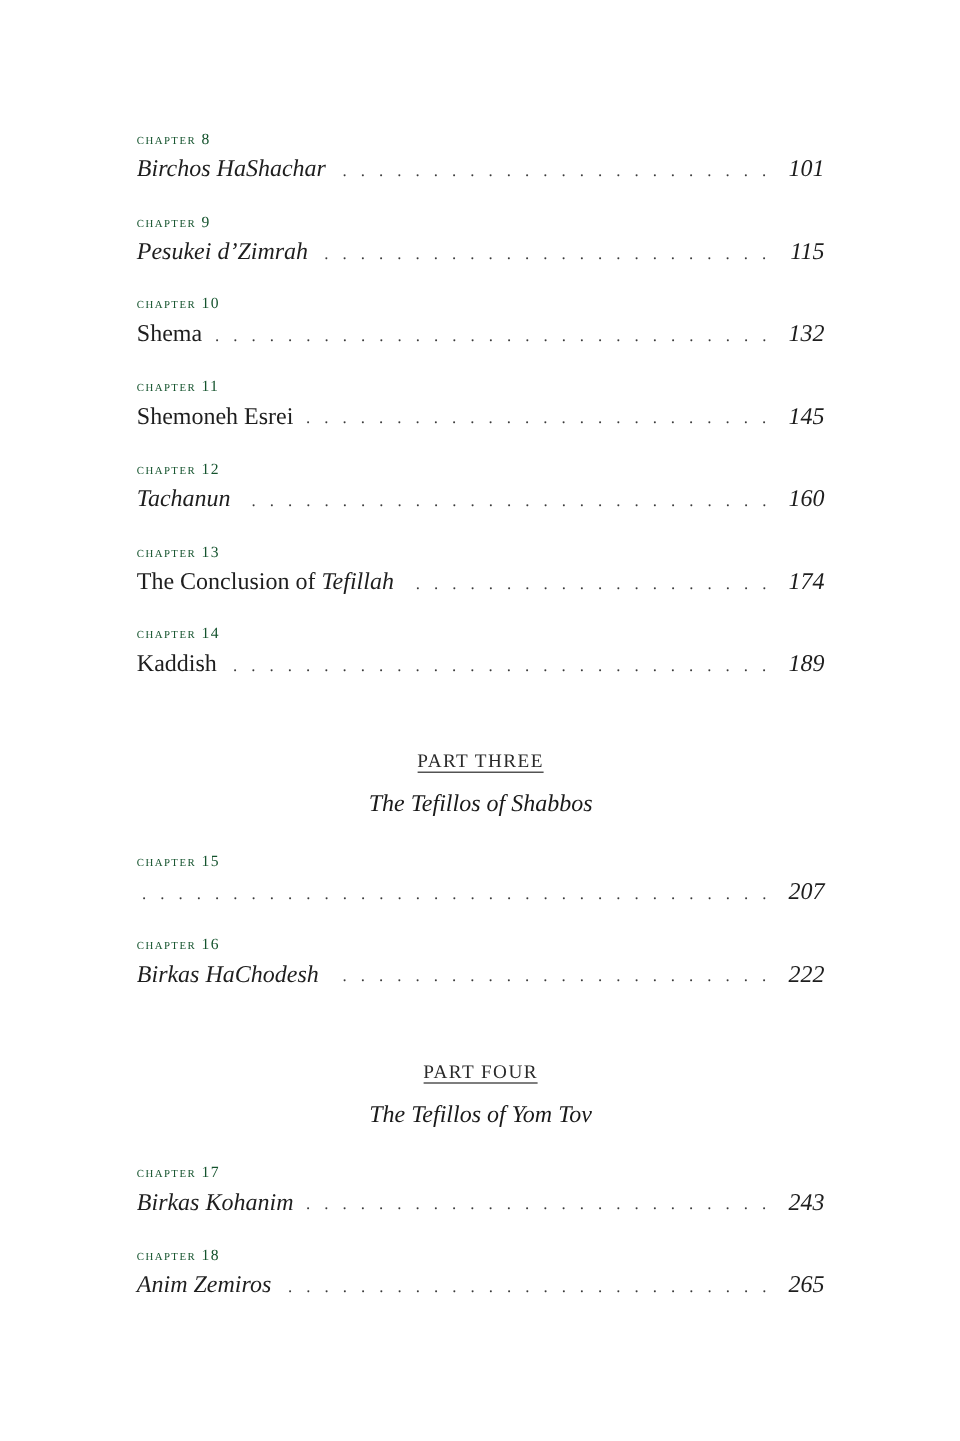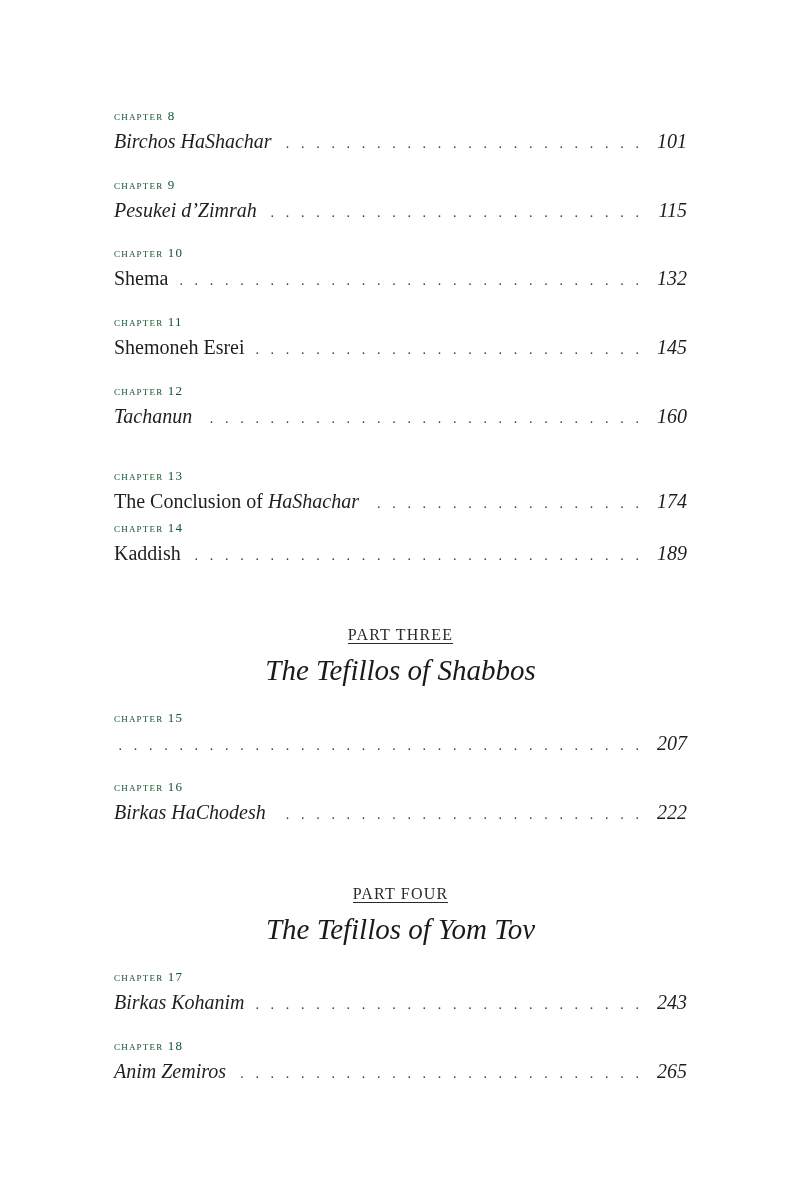--- a/index.html
+++ b/index.html
@@ -90,21 +90,21 @@
       font-size: 16px;
       letter-spacing: 1.2px;
       text-transform: uppercase;
       color: #2a2a2a;
       border-bottom: 1px solid #2a2a2a;
       padding-bottom: 2px;
       line-height: 13px;
     }
     .part-title {
       font-style: italic;
-      font-size: 29px;
+      font-size: 20px;
       line-height: 36px;
       margin-top: 8px;
       color: #1a1a1a;
     }
   </style>
 </head>
 <body>
 
 <div class="page">
 
@@ -146,24 +146,24 @@
 
   <div class="entry" style="top:383px;">
     <div class="chap-label"><span>Chapter</span> <span class="num">12</span></div>
     <div class="title-row">
       <span class="title italic">Tachanun</span>
       <span class="leader">. . . . . . . . . . . . . . . . . . . . . . . . . . . . . . . . . . . . . . . . . . . . . . . . . . . . . . . . . . . . . . . . . . . . . . . . . .</span>
       <span class="page-num">160</span>
     </div>
   </div>
 
-  <div class="entry" style="top:452px;margin-top:16px;">
+  <div class="entry" style="top:452px;">
     <div class="chap-label"><span>Chapter</span> <span class="num">13</span></div>
     <div class="title-row">
-      <span class="title"><span>The Conclusion of </span><i>HaShachar</i></span>
+      <span class="title"><span>The Conclusion of </span><i>Tefillah</i></span>
       <span class="leader">. . . . . . . . . . . . . . . . . . . . . . . . . . . . . . . . . . . . . . . . . . . . . . . . . . . . . . . . . . . . . . . . . . . . . . . . . .</span>
       <span class="page-num">174</span>
     </div>
   </div>
 
   <div class="entry" style="top:520px;">
     <div class="chap-label"><span>Chapter</span> <span class="num">14</span></div>
     <div class="title-row">
       <span class="title">Kaddish</span>
       <span class="leader">. . . . . . . . . . . . . . . . . . . . . . . . . . . . . . . . . . . . . . . . . . . . . . . . . . . . . . . . . . . . . . . . . . . . . . . . . .</span>

